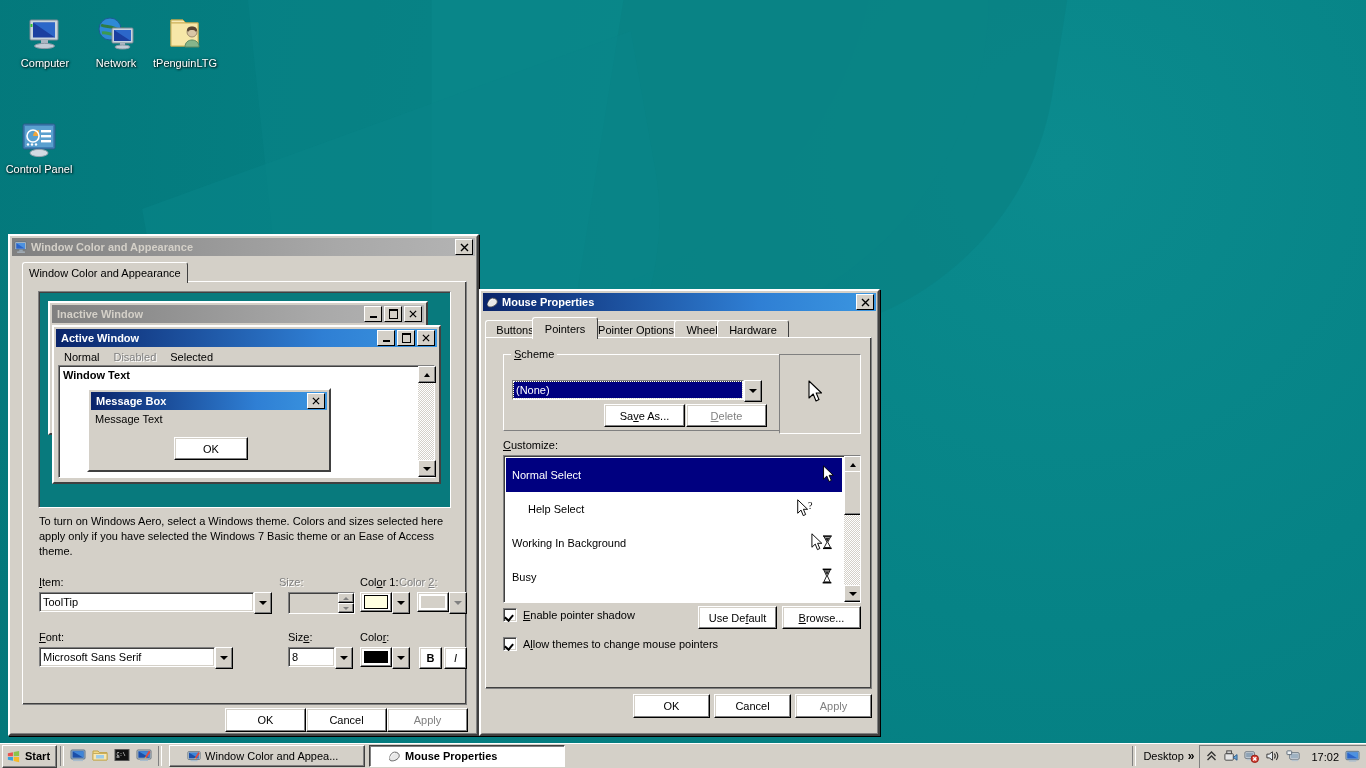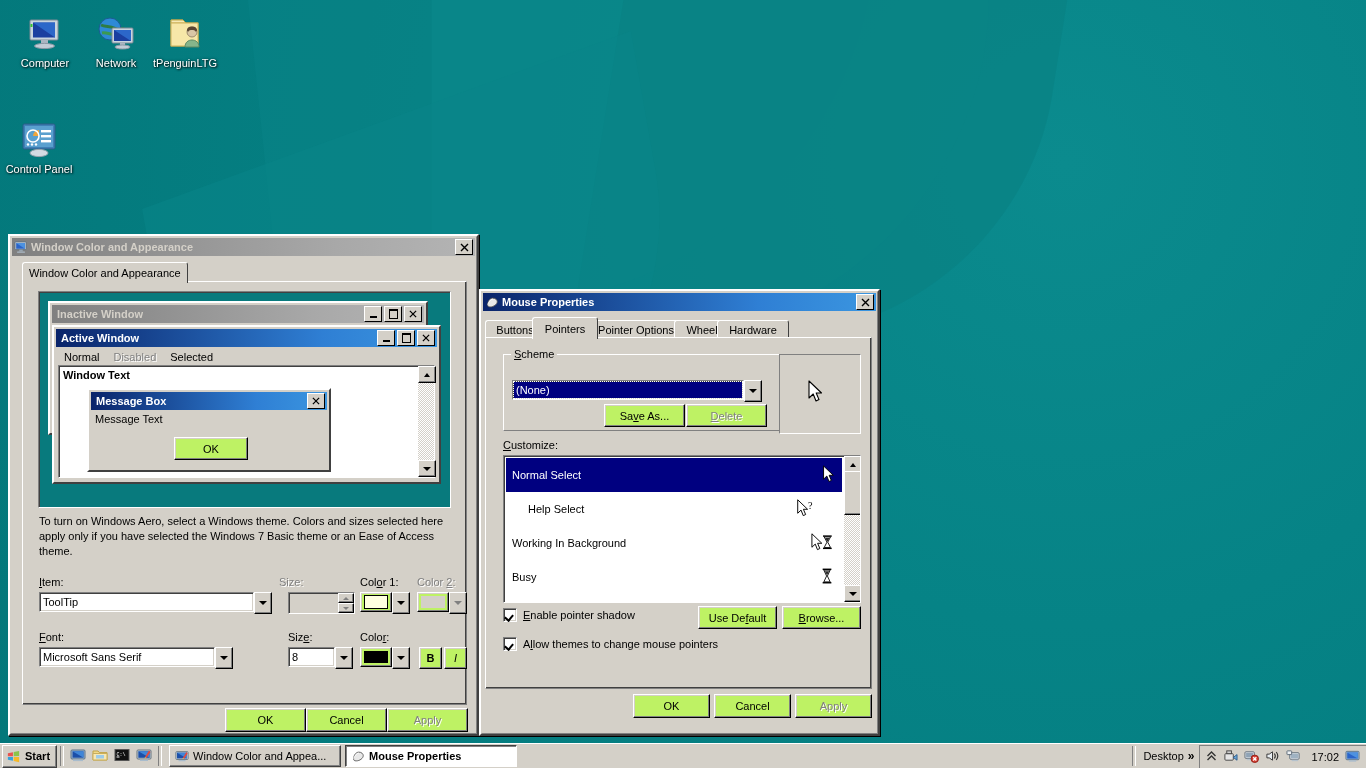--- a/index.html
+++ b/index.html
@@ -43,21 +43,21 @@
   .titlebar.inactive{background:linear-gradient(to right,#808080 0%,#a8a8a8 70%,#b4b4b4 100%);color:#d4d0c8;}
   .titlebar .ttl{flex:1;margin-left:3px;white-space:nowrap;overflow:hidden;}
   .tbtn{width:16px;height:14px;background:#d4d0c8;
        border-top:1px solid #fff;border-left:1px solid #fff;
        border-right:1px solid #000;border-bottom:1px solid #000;
        display:flex;align-items:center;justify-content:center;
        font-size:9px;font-weight:bold;color:#000;line-height:1;margin-left:2px;
        font-family:"Liberation Sans",sans-serif;cursor:default;}
 
   
-  .btn{background:#bef264;color:#000;font-size:11px;
+  .btn{background:#ffffff;color:#000;font-size:11px;
        border-top:1px solid #fff;border-left:1px solid #fff;
        border-right:1px solid #000;border-bottom:1px solid #000;
        box-shadow:inset -1px -1px 0 #808080, inset 1px 1px 0 #d4d0c8;
        display:flex;align-items:center;justify-content:center;cursor:default;
        font-family:"Liberation Sans",sans-serif;}
   .btn.disabled{color:#808080;text-shadow:1px 1px 0 #fff;}
 
   
   .field{background:#fff;
        border-top:1px solid #808080;border-left:1px solid #808080;
@@ -108,21 +108,21 @@
   .sthumb{background:#d4d0c8;border-top:1px solid #fff;border-left:1px solid #fff;
         border-right:1px solid #000;border-bottom:1px solid #000;
         box-shadow:inset -1px -1px 0 #808080,inset 1px 1px 0 #d4d0c8;cursor:default;}
 
   .u{text-decoration:underline;}
 
   
   #taskbar{position:absolute;left:0;bottom:0;width:1366px;height:24px;background:#d4d0c8;
     border-top:1px solid #fff;display:flex;align-items:center;}
   .tbsep{width:2px;height:20px;border-left:1px solid #808080;border-right:1px solid #fff;margin:0 3px;}
-  .taskbtn{height:20px;display:flex;align-items:center;gap:4px;padding:0 5px;font-size:11px;
+  .taskbtn{height:20px;display:flex;align-items:center;gap:4px;padding:0 17px;font-size:11px;
     border-top:1px solid #fff;border-left:1px solid #fff;border-right:1px solid #404040;border-bottom:1px solid #404040;
     box-shadow:inset -1px -1px 0 #808080,inset 1px 1px 0 #d4d0c8;background:#d4d0c8;cursor:default;
     white-space:nowrap;overflow:hidden;}
   .taskbtn.pressed{font-weight:bold;background:#fff;
     border-top:1px solid #404040;border-left:1px solid #404040;border-right:1px solid #fff;border-bottom:1px solid #fff;
     box-shadow:inset 1px 1px 0 #808080;}
 </style>
 </head>
 <body>
 
@@ -309,21 +309,21 @@
 
     <div style="position:absolute;left:16px;top:232px;width:410px;font-size:11px;line-height:15px;">To turn on Windows Aero, select a Windows theme.  Colors and sizes selected here apply only if you have selected the Windows 7 Basic theme or an Ease of Access theme.</div>
 
     <div style="position:absolute;left:16px;top:294px;font-size:11px;">
       <span class="u">I</span><span>tem:</span>
     </div>
     <div style="position:absolute;left:256px;top:294px;font-size:11px;color:#808080;text-shadow:1px 1px 0 #fff;">Size:</div>
     <div style="position:absolute;left:337px;top:294px;font-size:11px;">
       Col<span class="u">o</span>r 1:
     </div>
-    <div style="position:absolute;left:394px;top:294px;font-size:11px;color:#808080;text-shadow:1px 1px 0 #fff;">Color <span class="u">2</span>:</div>
+    <div style="position:absolute;left:376px;top:294px;font-size:11px;color:#808080;text-shadow:1px 1px 0 #fff;">Color <span class="u">2</span>:</div>
 
     <div style="position:absolute;left:16px;top:310px;width:233px;height:20px;display:flex;">
       <div class="field" style="flex:1;padding-left:3px;">
           <span>ToolTip</span>
         </div>
       <div class="combo-arrow" style="height:20px;">
           <span class="arrowdn"></span>
         </div>
     </div>
 

